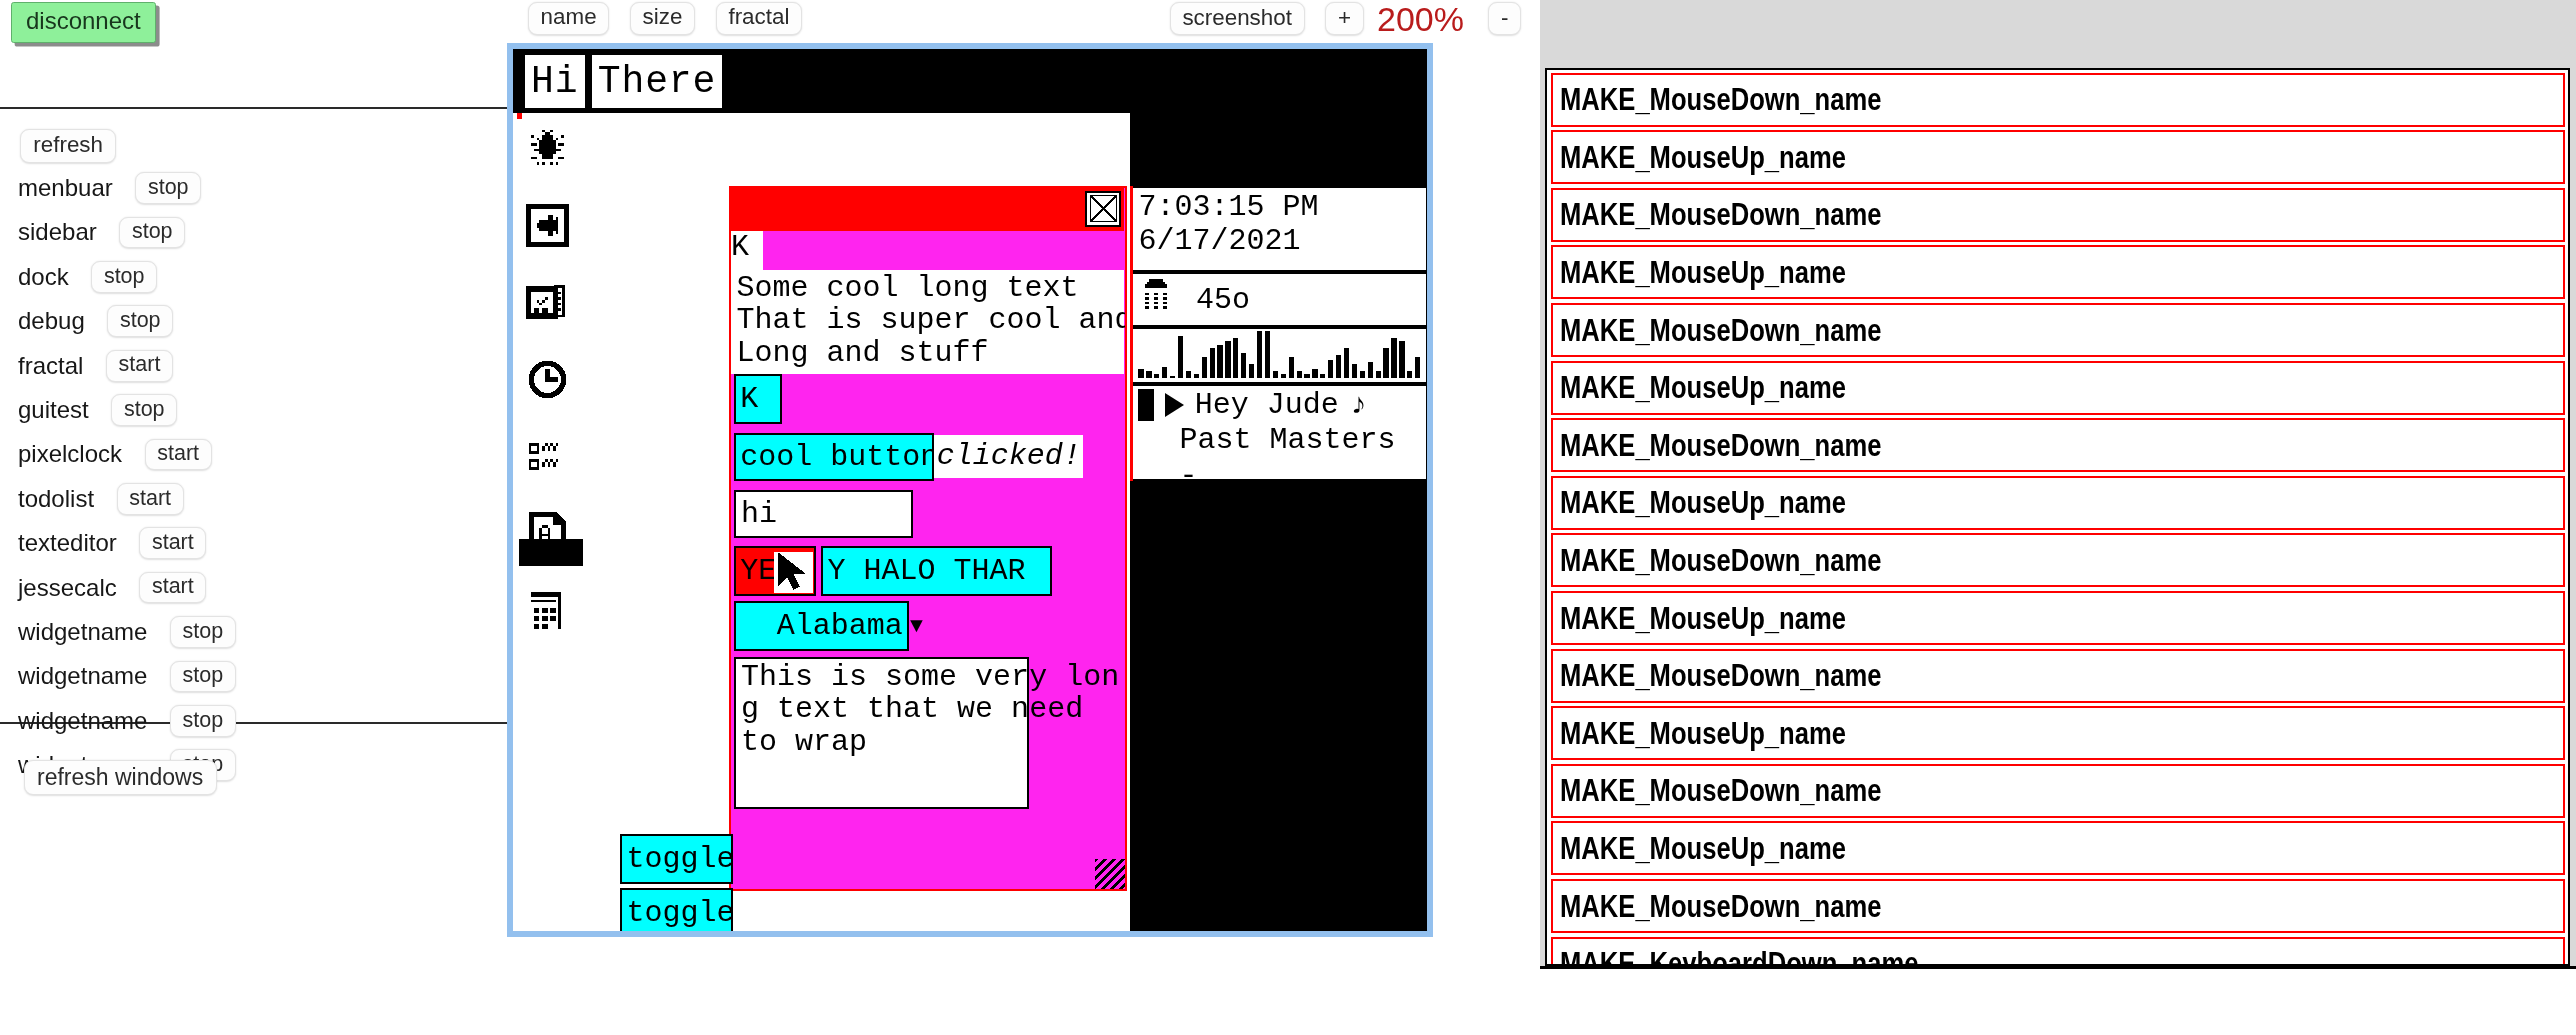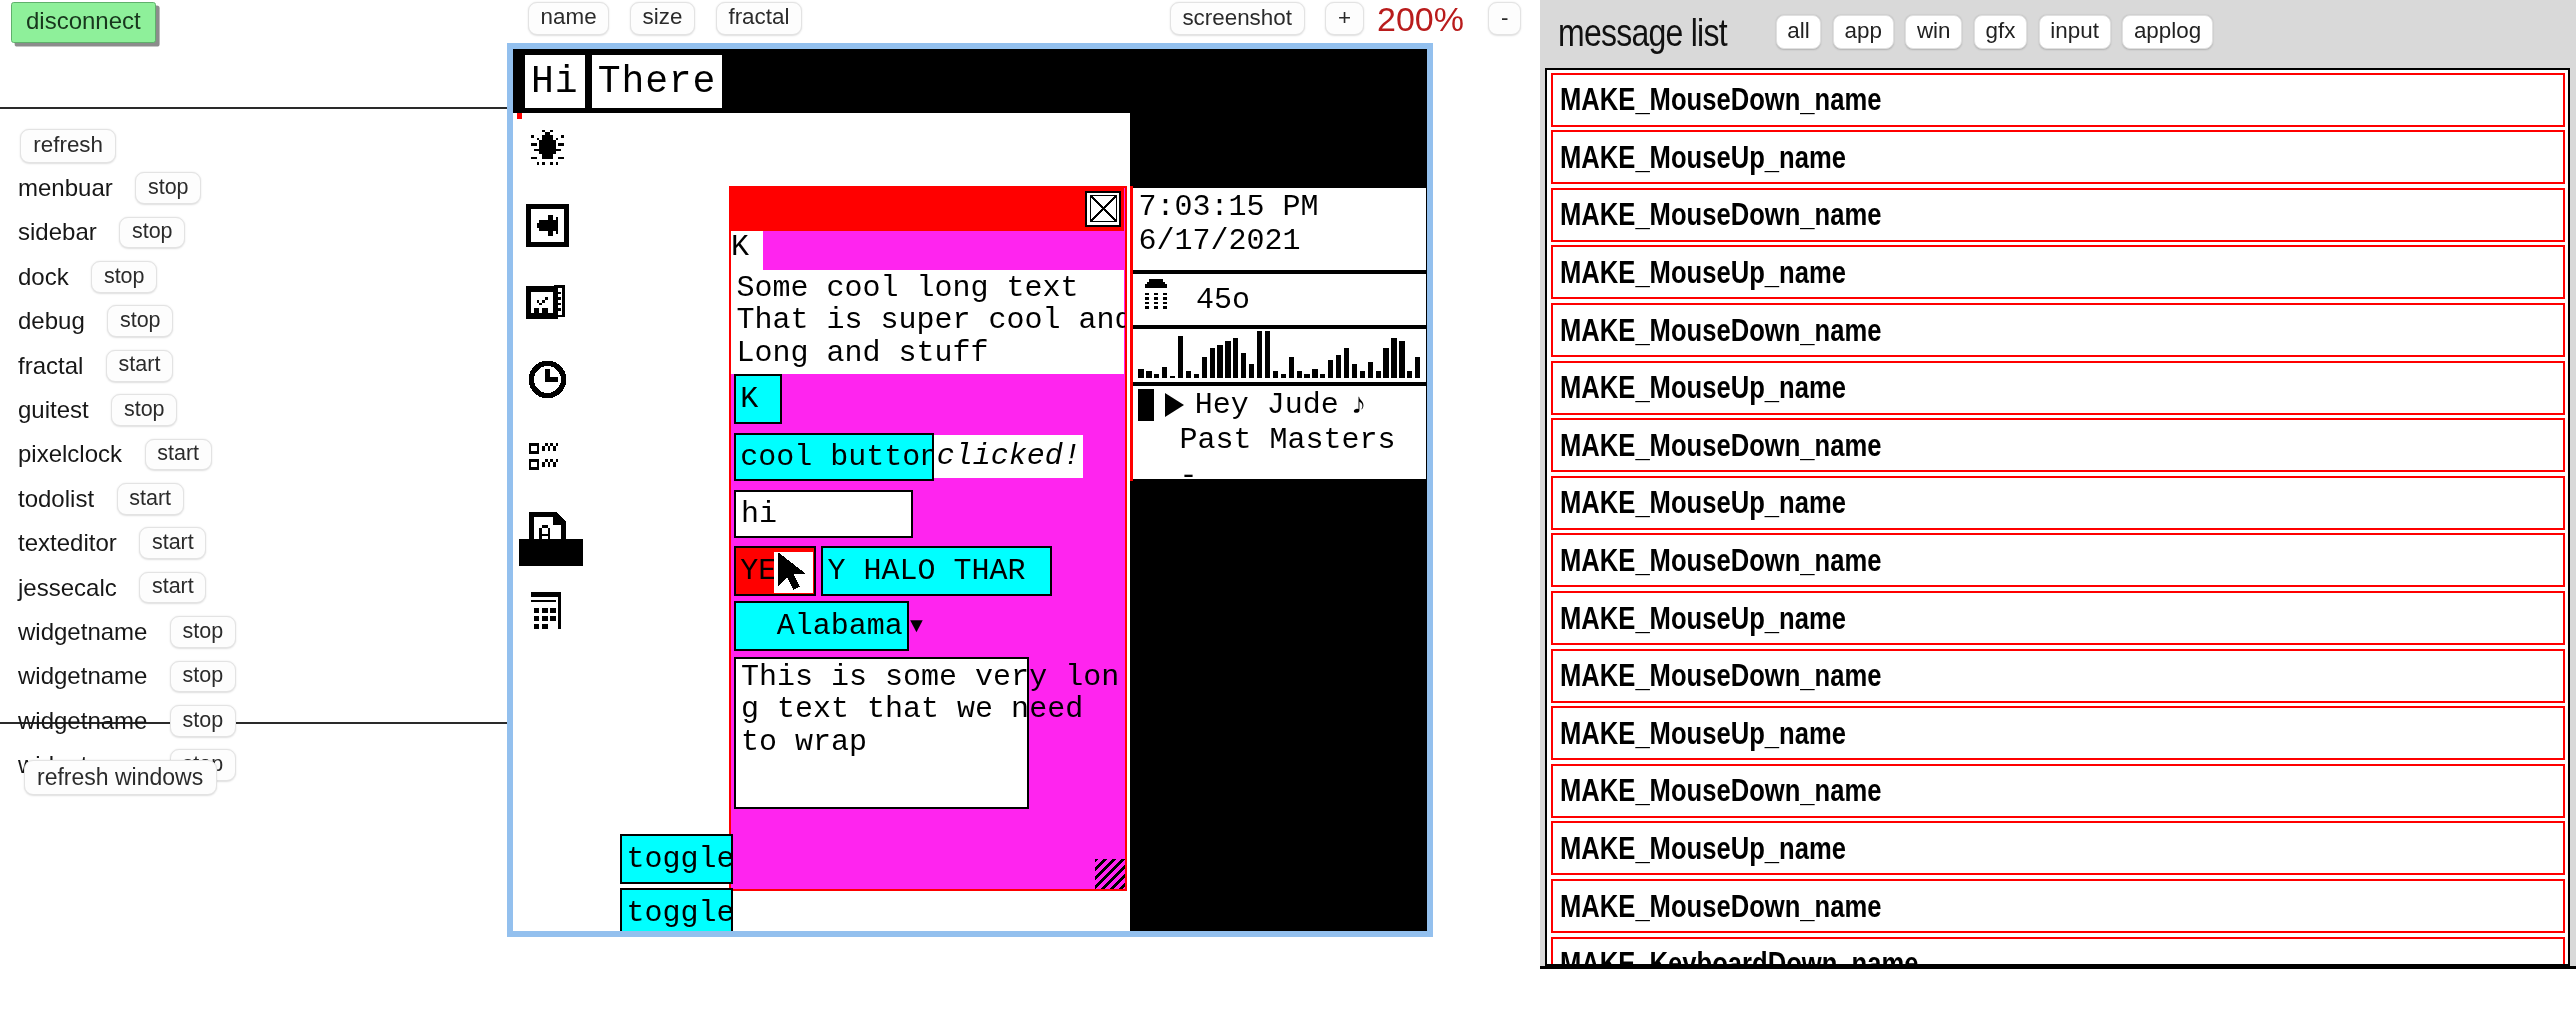--- a/index.html
+++ b/index.html
@@ -644,31 +644,20 @@
             </div>
             <div style="padding-left:41px;">Past Masters -</div>
           </div>
         </div>
 
       </div>
     </div>
   </div>
 
   <div id="msg-panel">
-    <div id="msg-header">
-      <div id="msg-title">message list</div>
-      <div id="msg-filters" style="display:flex;gap:11.6px;">
-          <div class="msg-filter">all</div>
-          <div class="msg-filter">app</div>
-          <div class="msg-filter">win</div>
-          <div class="msg-filter">gfx</div>
-          <div class="msg-filter">input</div>
-          <div class="msg-filter">applog</div>
-        </div>
-    </div>
     <div id="msg-list">
         <div class="msg-row">
           <span class="msg-row-text">MAKE_MouseDown_name</span>
         </div>
         <div class="msg-row">
           <span class="msg-row-text">MAKE_MouseUp_name</span>
         </div>
         <div class="msg-row">
           <span class="msg-row-text">MAKE_MouseDown_name</span>
         </div>

